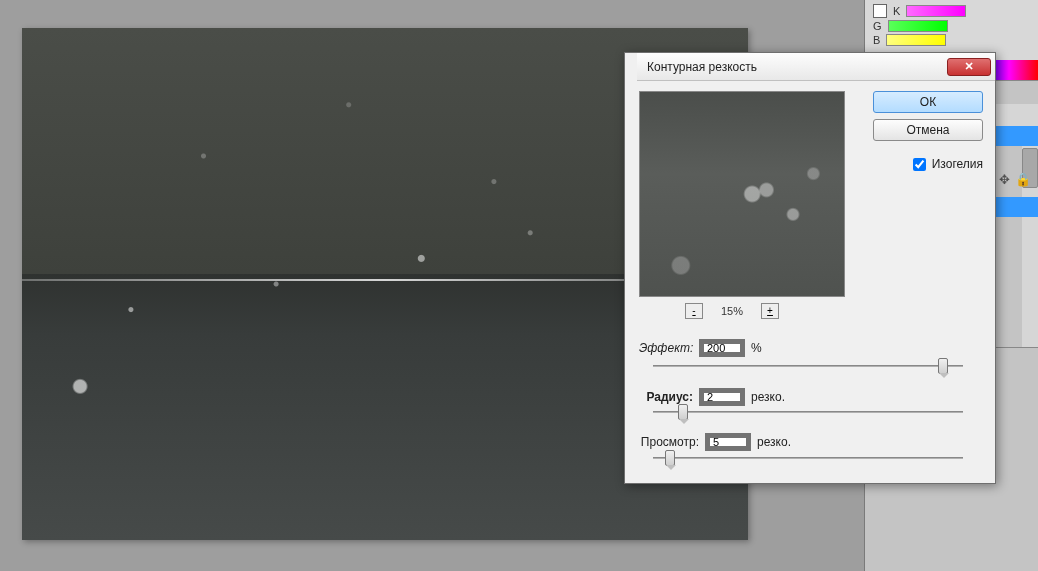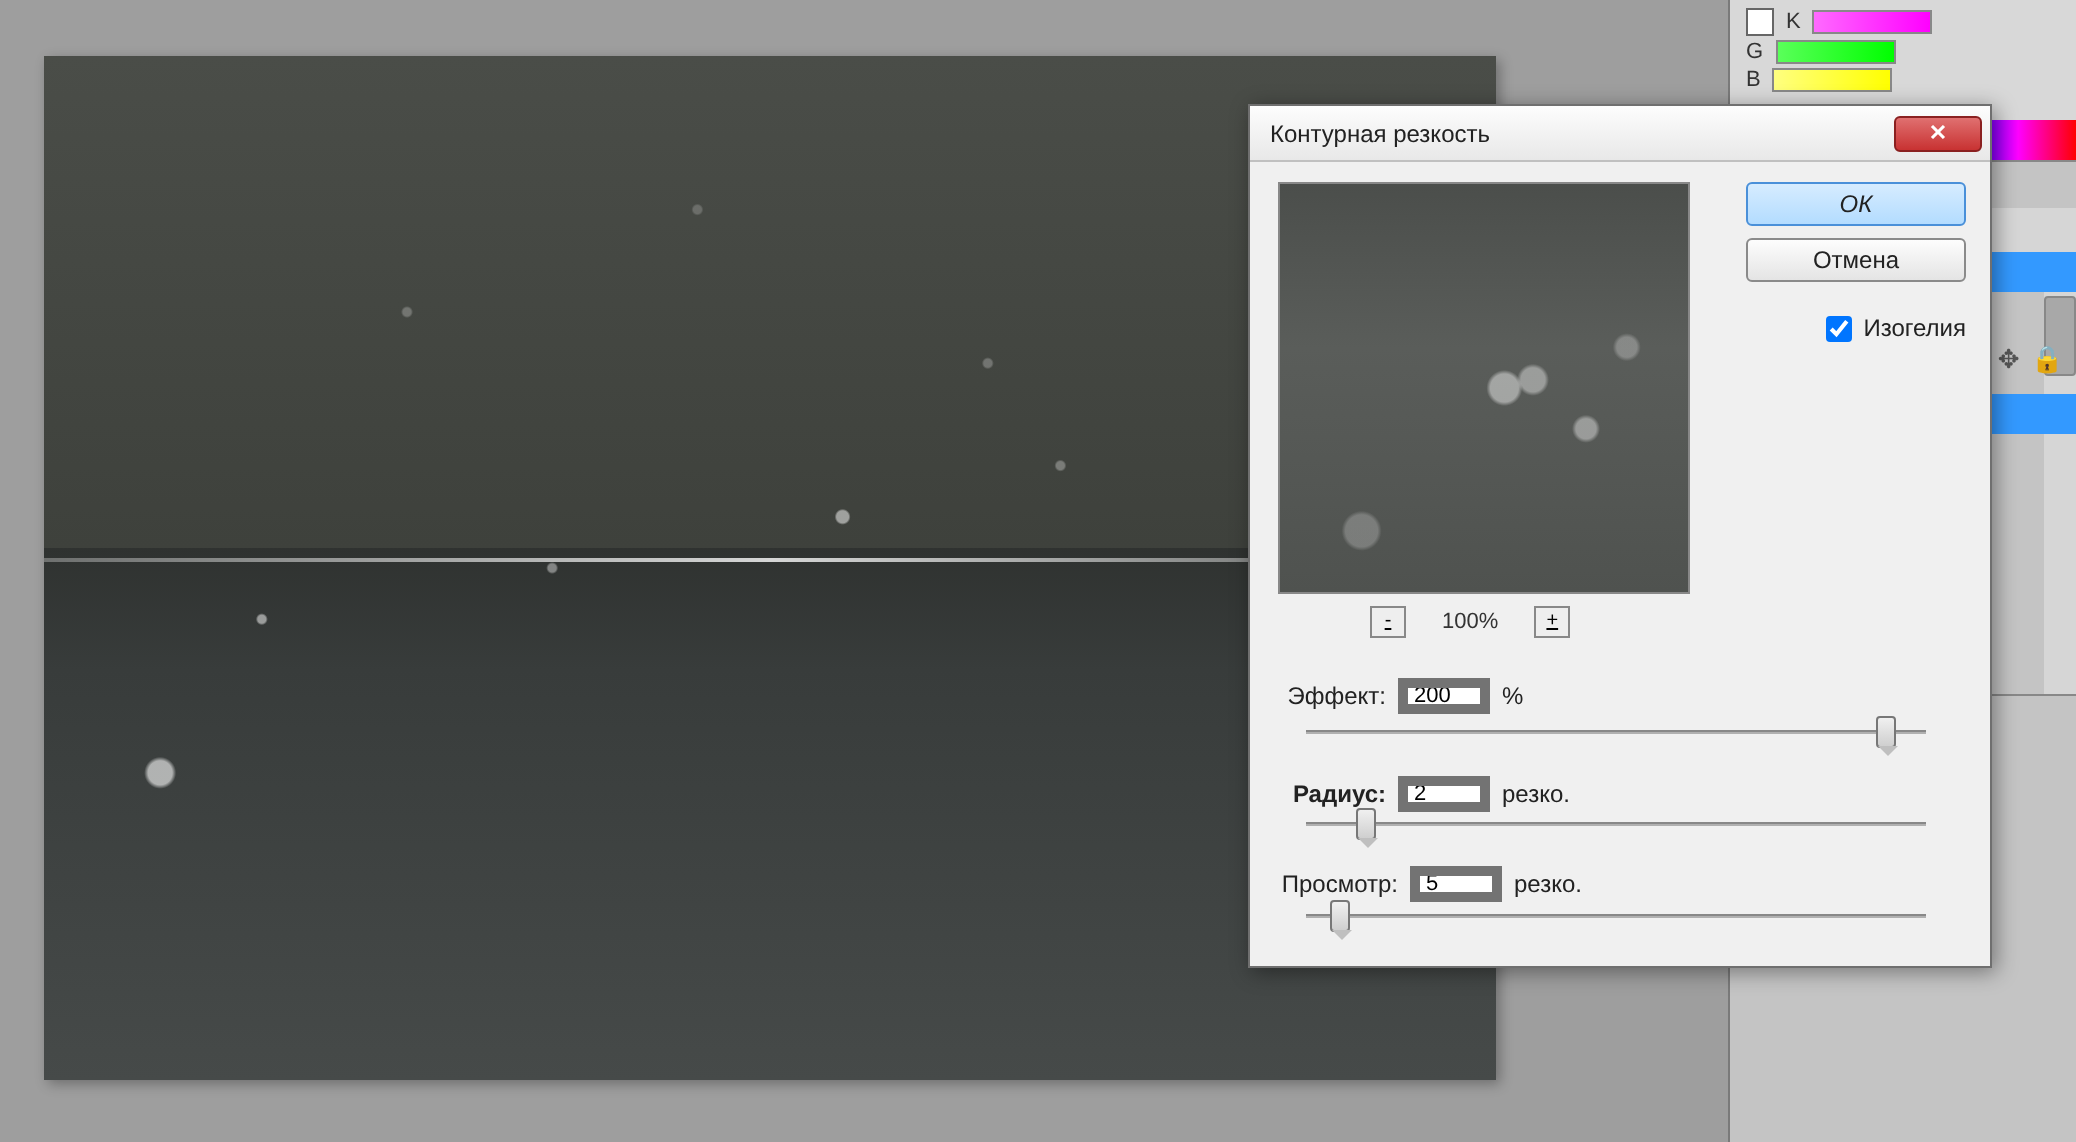--- a/index.html
+++ b/index.html
@@ -109,20 +109,21 @@
       background: #f0f0f0;
       border: 1px solid #6f6f6f;
       box-shadow: 2px 2px 10px rgba(0,0,0,0.4);
     }
     .titlebar {
       height: 28px;
       background: linear-gradient(180deg,#fdfdfd,#e8e8e8);
       border-bottom: 1px solid #c0c0c0;
       display: flex; align-items: center; justify-content: space-between;
       padding: 0 4px 0 10px;
+      margin-left: 12px;
     }
     .titlebar-title { font-size: 12px; color: #222; }
     .close-btn {
       width: 44px; height: 18px;
       background: linear-gradient(180deg,#e07070,#c83232);
       border: 1px solid #8a2020;
       border-radius: 3px;
       display:flex; align-items:center; justify-content:center;
       color:#fff; font-weight:bold; font-size:11px;
       cursor:pointer;
@@ -162,21 +163,20 @@
       width:110px; display:flex; flex-direction:column; gap:6px;
     }
     .win-btn {
       height:22px; border:1px solid #8a8a8a; border-radius:3px;
       background: linear-gradient(180deg,#fdfdfd,#e4e4e4);
       font-size:12px; color:#222; cursor:pointer;
     }
     .win-btn.primary {
       border:1px solid #4a90d9;
       background: linear-gradient(180deg,#d6ecff,#b3dcff);
-      font-style: italic;
     }
     .check-row {
       position:absolute; right:12px; top:76px;
       display:flex; align-items:center; gap:6px; font-size:12px; color:#222;
     }
     .check-row input { width:13px; height:13px; }
     .param-row {
       position:absolute; left:14px;
       display:flex; align-items:center; gap:6px; font-size:12px; color:#222;
     }
@@ -193,21 +193,21 @@
       position:absolute; width:10px; height:16px; top:-8px;
       background: linear-gradient(180deg,#f0f0f0,#cfcfcf);
       border:1px solid #777; border-radius:2px;
     }
     .slider-thumb::after {
       content:""; position:absolute; bottom:-5px; left:0;
       border-left:5px solid transparent; border-right:5px solid transparent;
       border-top:5px solid #bfbfbf;
     }
     #row-effect { top: 258px; }
-    #row-effect .label { width:54px; }
+    #row-effect .label { width:54px;font-style:italic; }
     #slider-effect { top: 284px; width: 310px; }
     #row-radius { top: 307px; }
     #row-radius .label { width:54px;font-weight:bold; }
     #slider-radius { top: 330px; width: 310px; }
     #row-threshold { top: 352px; }
     #row-threshold .label { width:60px; }
     #slider-threshold { top: 376px; width: 310px; }
   </style>
 </head>
 <body>
@@ -260,21 +260,21 @@
   <div class="titlebar">
     <span class="titlebar-title">Контурная резкость</span>
     <div class="close-btn">
       <span>✕</span>
     </div>
   </div>
   <div class="dialog-body">
     <div class="preview"></div>
     <div class="zoom-row">
       <div class="zoom-btn">-</div>
-      <span class="zoom-label">100%</span>
+      <span class="zoom-label">15%</span>
       <div class="zoom-btn">+</div>
     </div>
 
     <div class="right-btns">
       <button class="win-btn primary">ОК</button>
       <button class="win-btn">Отмена</button>
     </div>
     <div class="check-row">
       <input type="checkbox" checked="" style="">
       <span>Изогелия</span>

